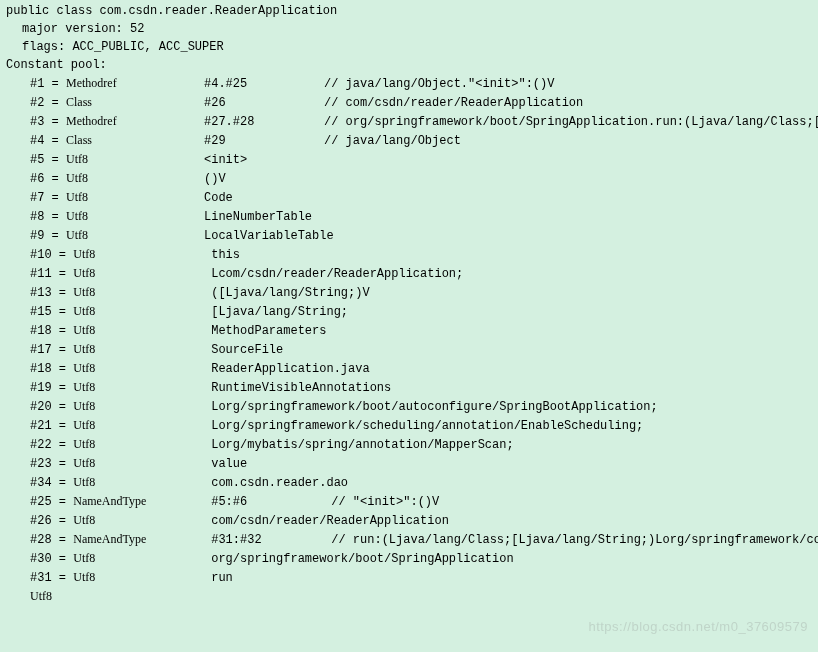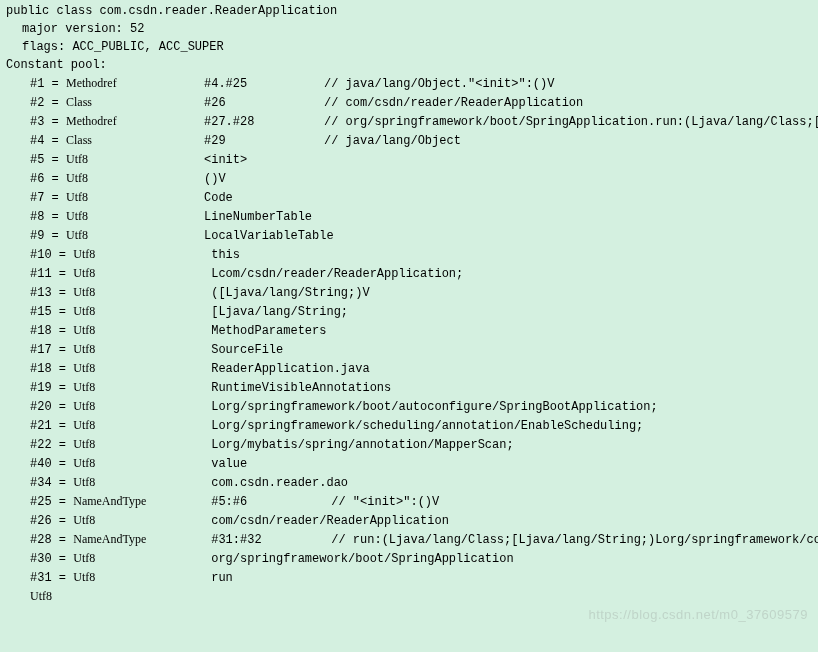--- a/index.html
+++ b/index.html
@@ -23,21 +23,21 @@
       padding-left: 16px;
     }
     .indent-2 {
       padding-left: 24px;
     }
     .s1 { display: inline-block; width: 138px; font-family: Liberation Serif, serif; }
     .s2 { display: inline-block; width: 120px; }
     .watermark {
       position: absolute;
       right: 10px;
-      bottom: 28px;
+      bottom: 16px;
       color: rgba(130,130,130,0.25);
       font-family: Arial, sans-serif;
       font-size: 13px;
       letter-spacing: 0.5px;
     }
   </style>
 </head>
 <body>
 
 <div>
@@ -59,21 +59,21 @@
       <span class="line indent-2"><span>#11 = </span><span class="s1">Utf8</span><span>Lcom/csdn/reader/ReaderApplication;</span></span>
       <span class="line indent-2"><span>#13 = </span><span class="s1">Utf8</span><span>([Ljava/lang/String;)V</span></span>
       <span class="line indent-2"><span>#15 = </span><span class="s1">Utf8</span><span>[Ljava/lang/String;</span></span>
       <span class="line indent-2"><span>#18 = </span><span class="s1">Utf8</span><span>MethodParameters</span></span>
       <span class="line indent-2"><span>#17 = </span><span class="s1">Utf8</span><span>SourceFile</span></span>
       <span class="line indent-2"><span>#18 = </span><span class="s1">Utf8</span><span>ReaderApplication.java</span></span>
       <span class="line indent-2"><span>#19 = </span><span class="s1">Utf8</span><span>RuntimeVisibleAnnotations</span></span>
       <span class="line indent-2"><span>#20 = </span><span class="s1">Utf8</span><span>Lorg/springframework/boot/autoconfigure/SpringBootApplication;</span></span>
       <span class="line indent-2"><span>#21 = </span><span class="s1">Utf8</span><span>Lorg/springframework/scheduling/annotation/EnableScheduling;</span></span>
       <span class="line indent-2"><span>#22 = </span><span class="s1">Utf8</span><span>Lorg/mybatis/spring/annotation/MapperScan;</span></span>
-      <span class="line indent-2"><span>#40 = </span><span class="s1">Utf8</span><span>value</span></span>
+      <span class="line indent-2"><span>#23 = </span><span class="s1">Utf8</span><span>value</span></span>
       <span class="line indent-2"><span>#34 = </span><span class="s1">Utf8</span><span>com.csdn.reader.dao</span></span>
       <span class="line indent-2"><span>#25 = </span><span class="s1">NameAndType</span><span class="s2">#5:#6</span><span>// "&lt;init&gt;":()V</span></span>
       <span class="line indent-2"><span>#26 = </span><span class="s1">Utf8</span><span>com/csdn/reader/ReaderApplication</span></span>
       <span class="line indent-2"><span>#28 = </span><span class="s1">NameAndType</span><span class="s2">#31:#32</span><span>// run:(Ljava/lang/Class;[Ljava/lang/String;)Lorg/springframework/context/ConfigurableAp</span></span>
       <span class="line indent-2"><span>#30 = </span><span class="s1">Utf8</span><span>org/springframework/boot/SpringApplication</span></span>
       <span class="line indent-2"><span>#31 = </span><span class="s1">Utf8</span><span>run</span></span>
       <span class="line indent-2"><span class="s1">Utf8</span></span>
     </div>
 </div>
 

